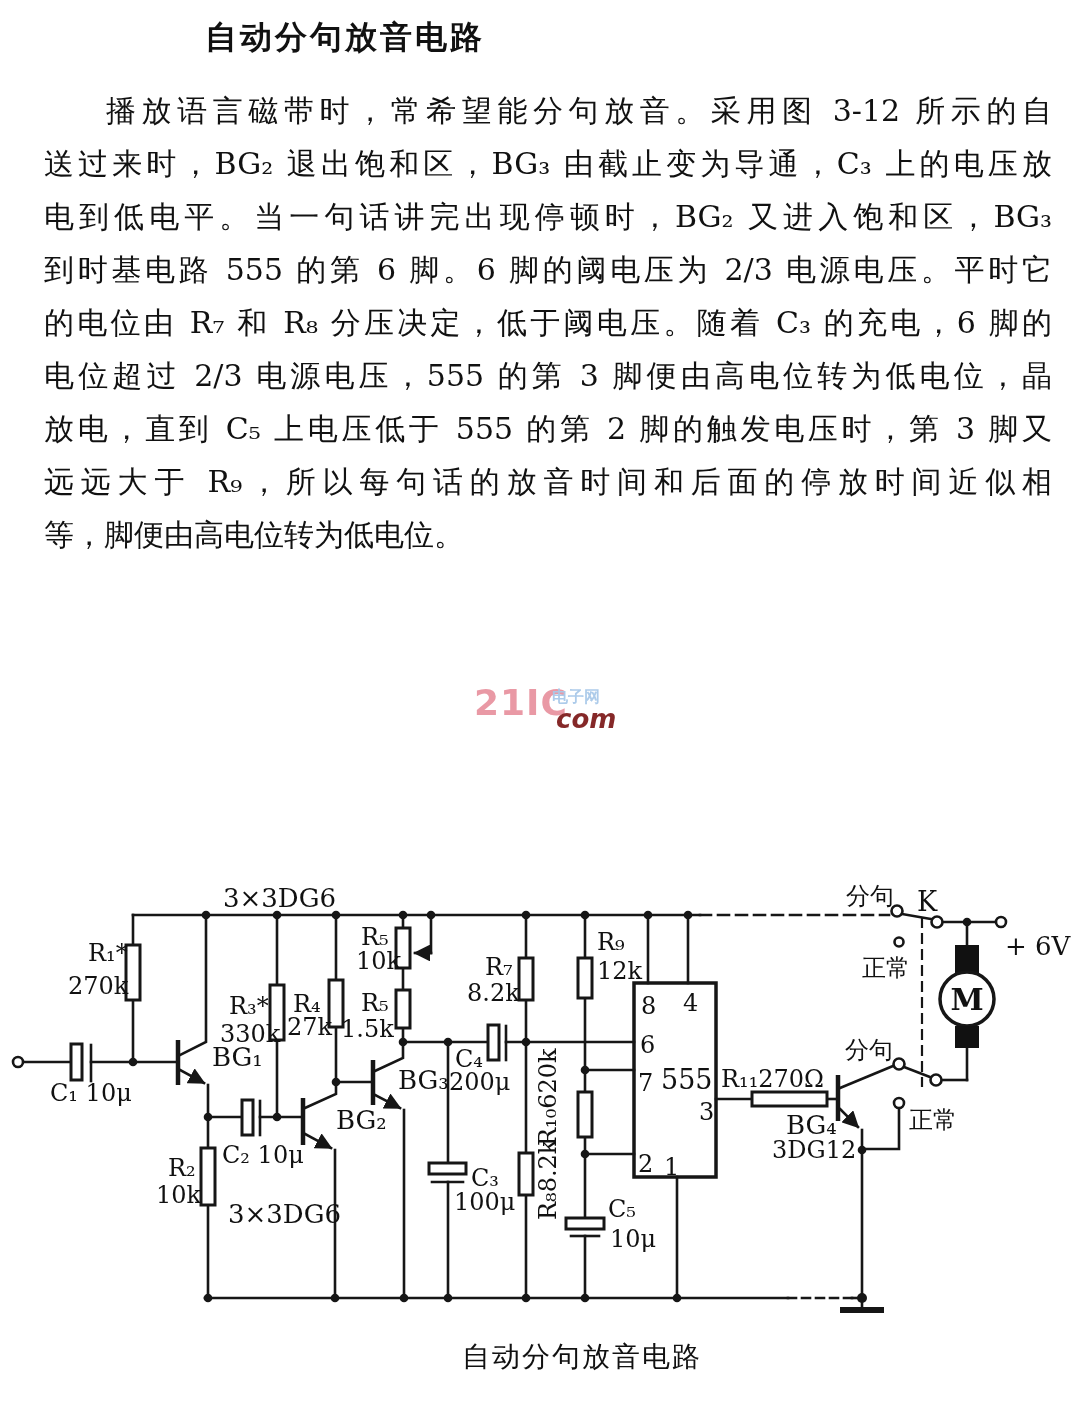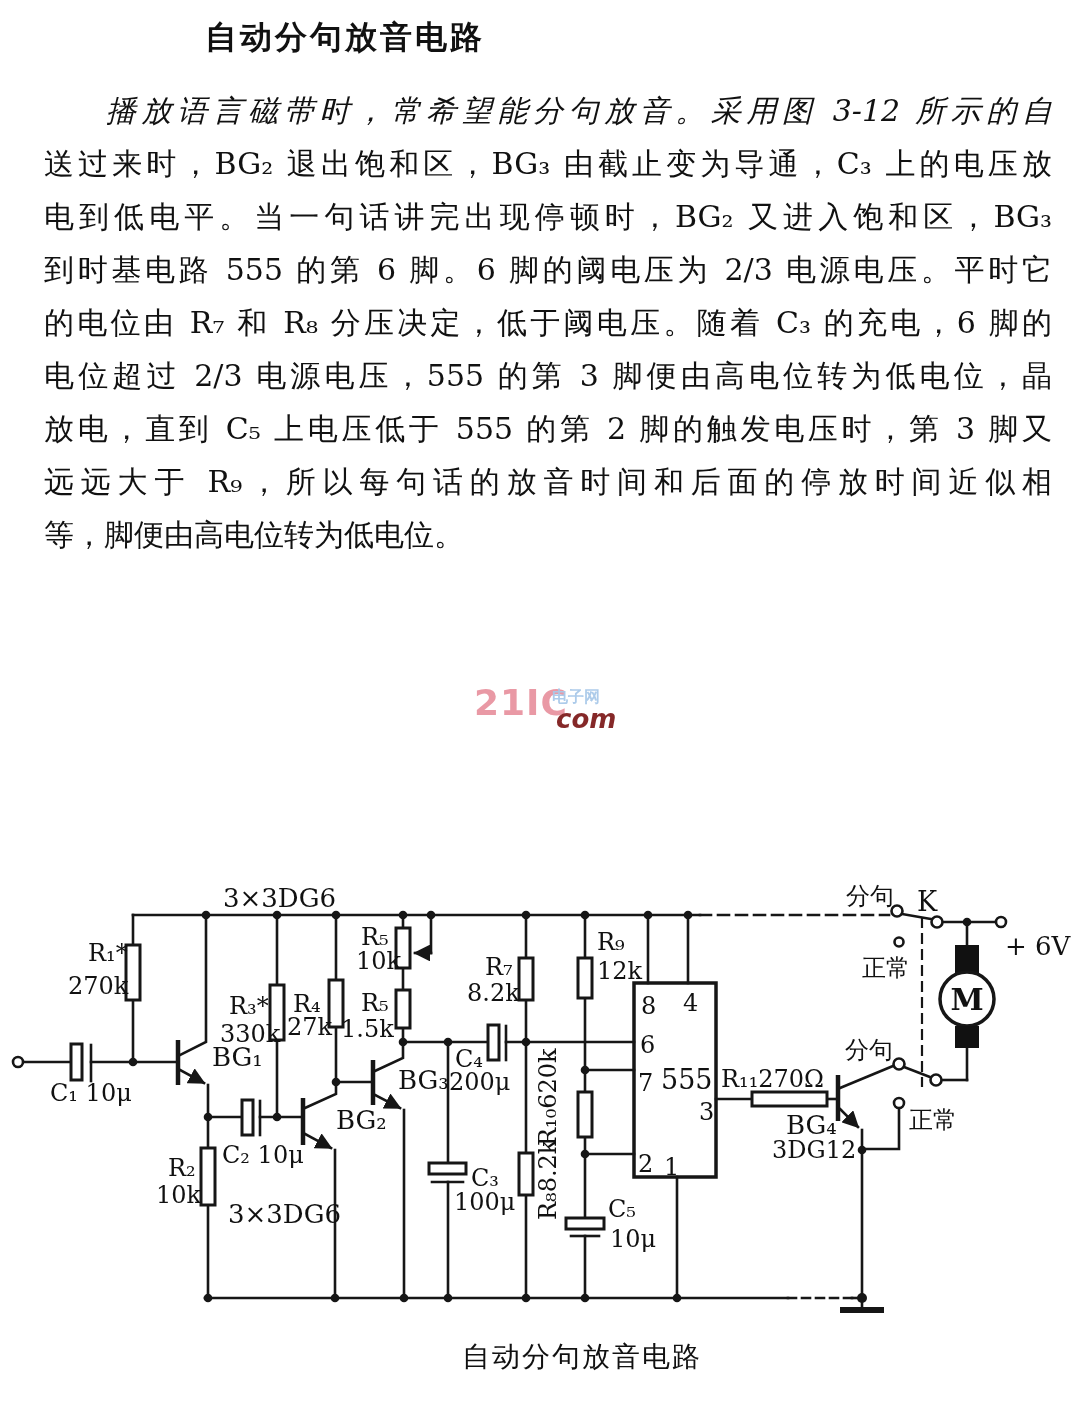--- a/index.html
+++ b/index.html
@@ -9,21 +9,21 @@
   }
   .title{
     position:absolute;left:205px;top:16px;font-size:32px;font-weight:bold;letter-spacing:3px;
   }
   .para{position:absolute;left:44px;top:84px;width:1008px;}
   .line{
     font-size:30px;line-height:53px;height:53px;
     text-align:justify;text-align-last:justify;text-justify:inter-character;
     overflow:hidden;white-space:normal;
   }
-  .line.first{text-indent:62px;font-style:italic;}
+  .line.first{text-indent:62px;}
   .line.last{text-align:left;text-align-last:auto;}
   .watermark{position:absolute;left:474px;top:682px;width:220px;height:60px;z-index:3;pointer-events:none;}
   .wm-brand{
     position:absolute;left:0;top:0;
     font-family:"DejaVu Sans","Liberation Sans",sans-serif;
     font-weight:bold;font-size:36px;color:#e8919e;letter-spacing:1px;opacity:.92;
   }
   .wm-site{
     position:absolute;left:78px;top:5px;
     font-family:"DejaVu Sans","Liberation Sans",sans-serif;

